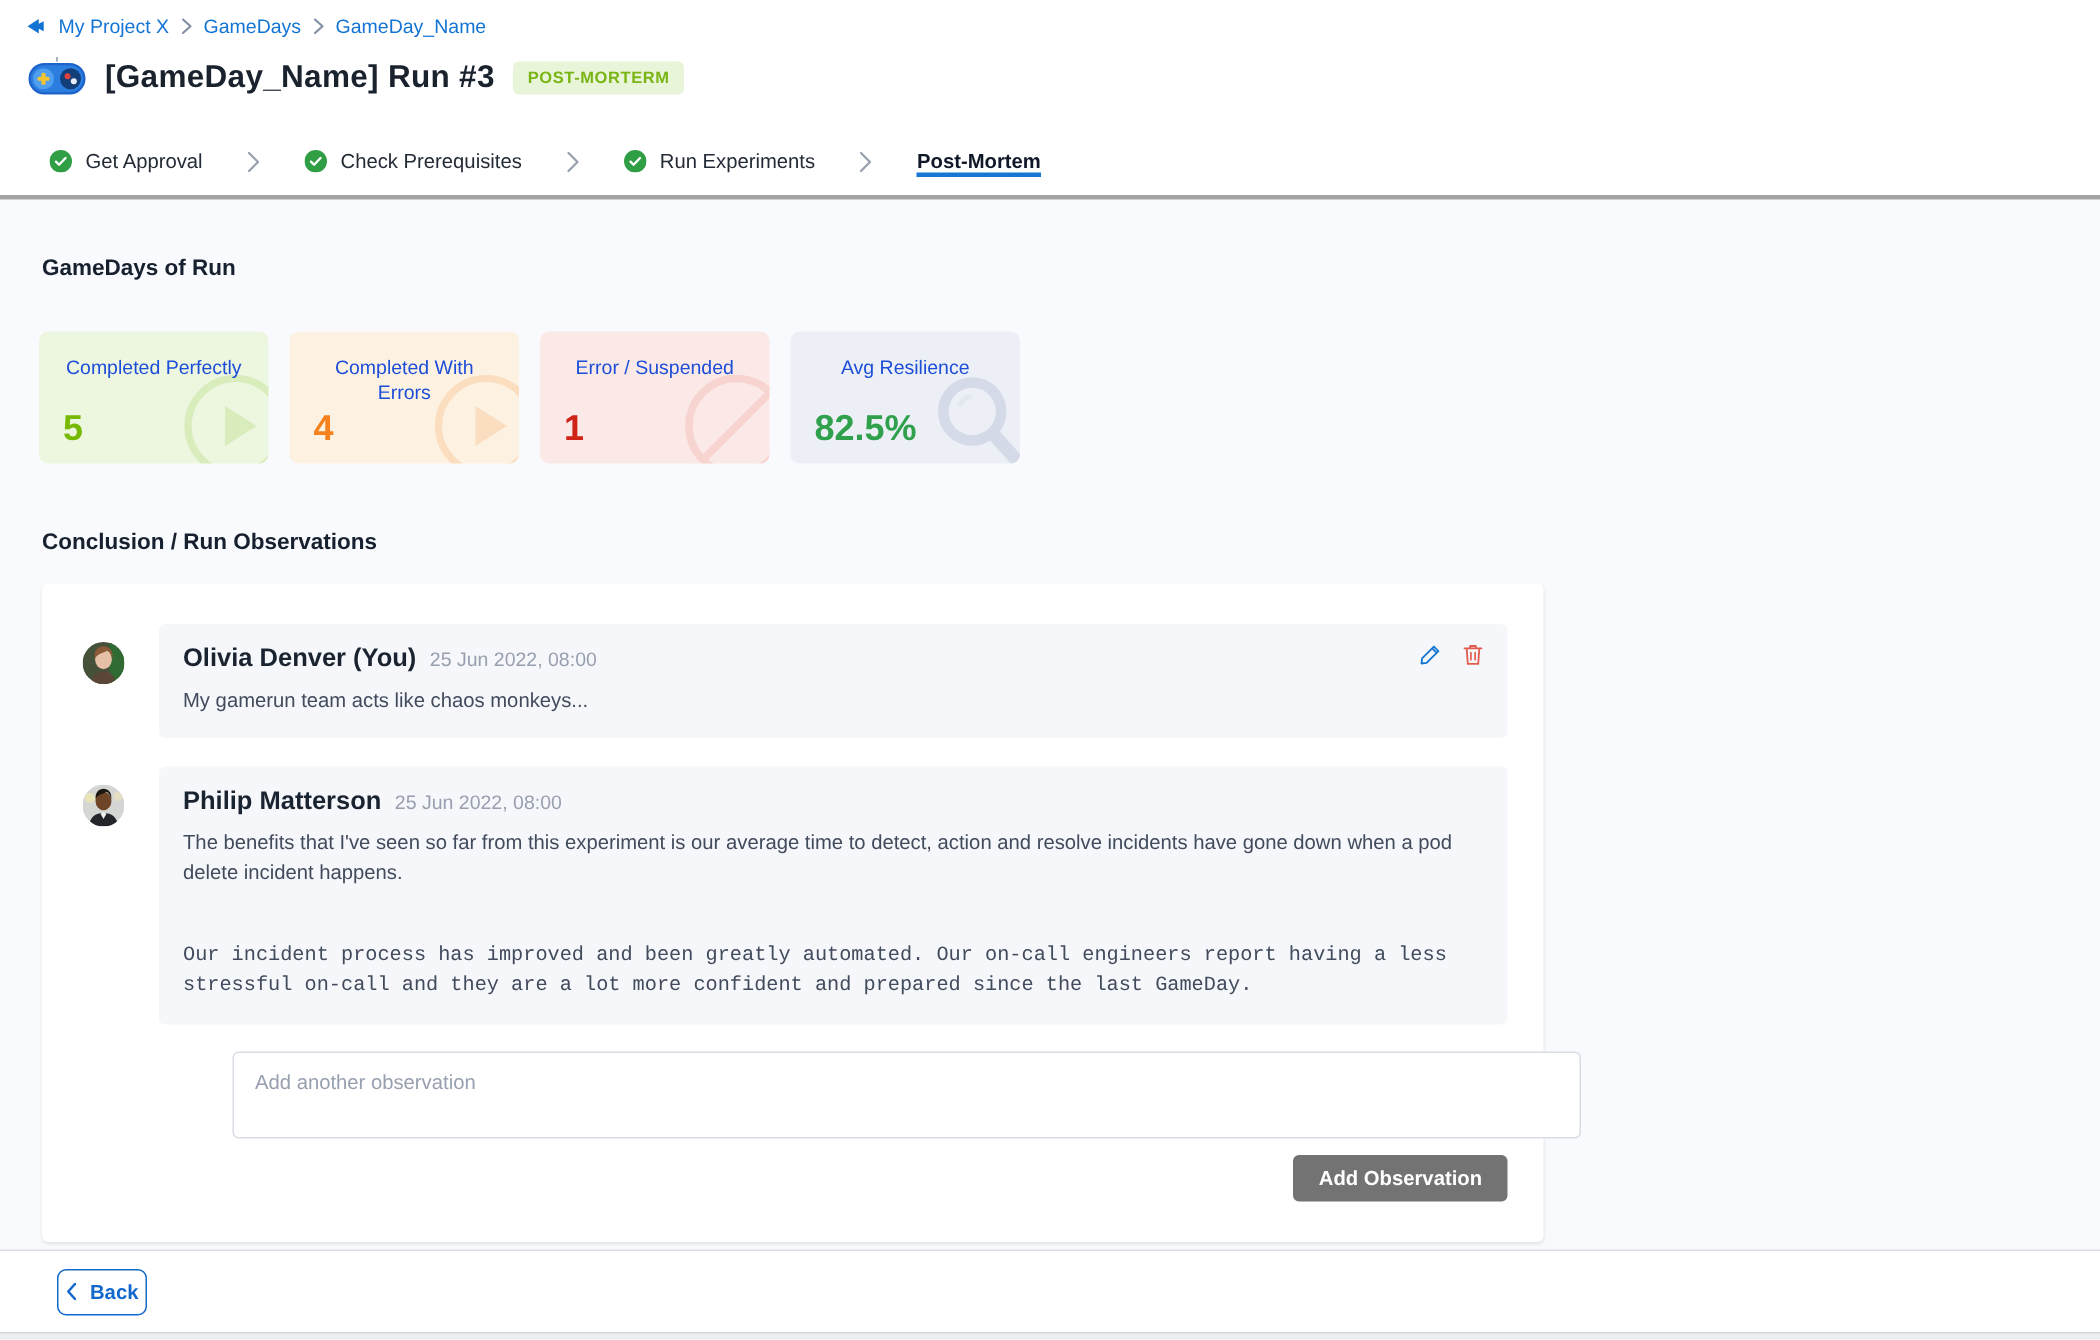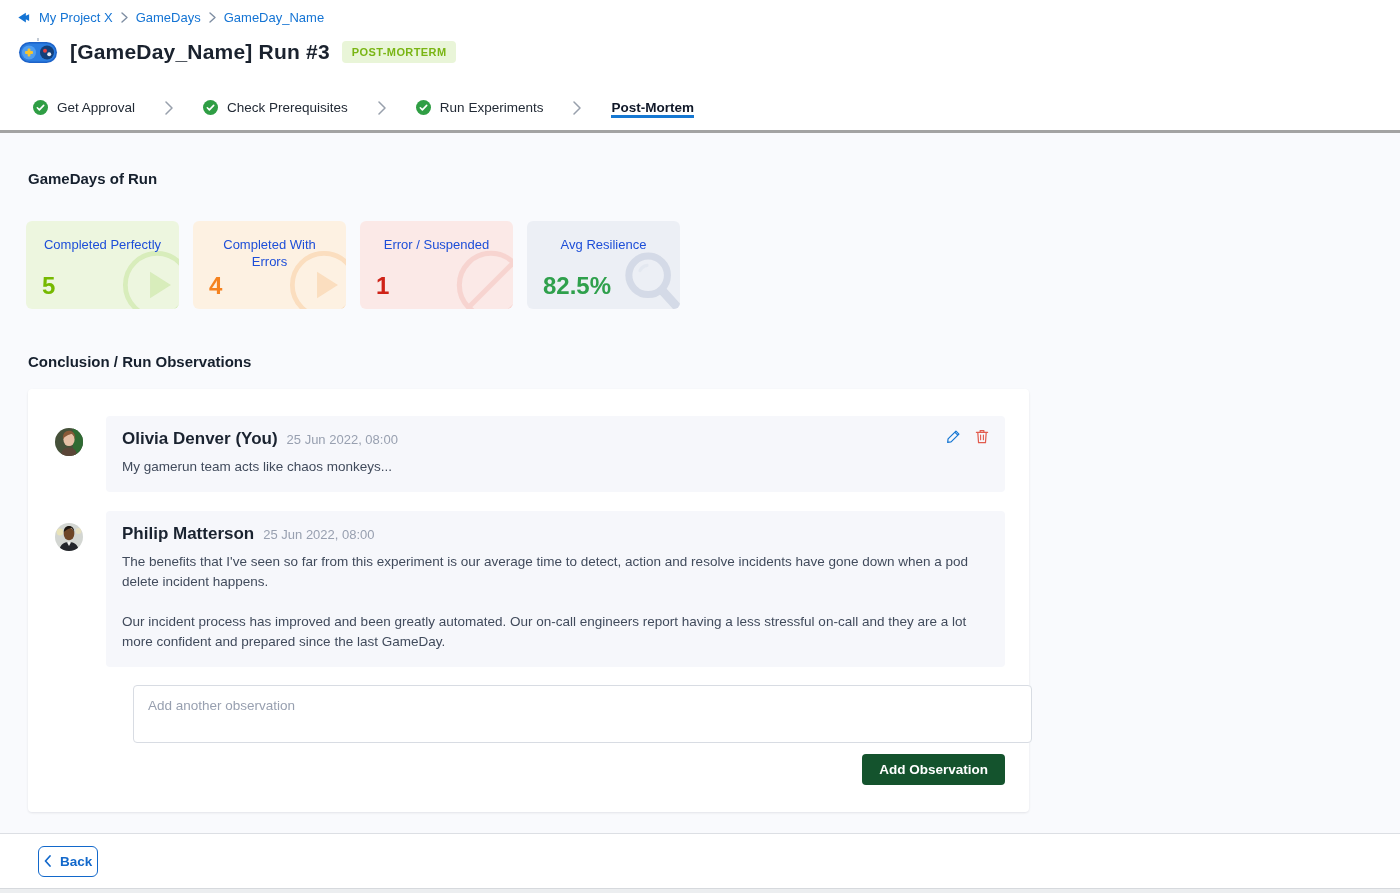--- a/index.html
+++ b/index.html
@@ -65,32 +65,32 @@
   .bubble {
     background: #f6f7fb; border-radius: 4px; flex: 1 1 auto; margin-left: 23px;
     padding: 13px 16px 15px 16px;
   }
   .bubble-head { display: flex; align-items: baseline; }
   .author { font-size: 17px; font-weight: 700; color: #1a2330; }
   .timestamp { font-size: 13px; color: #98a0b0; margin-left: 9px; }
   .bubble-actions { margin-left: auto; display: flex; align-items: center; gap: 14px; }
   .icon-btn { cursor: pointer; display: flex; align-items: center; background: none; border: none; padding: 0; }
   .bubble-text { font-size: 13.5px; color: #414b5c; line-height: 20px; margin-top: 8px; }
-  .bubble-text p + p { margin-top: 20px; }
+  .bubble-text p + p { margin-top: 36px; font-family: Liberation Mono, monospace; }
 
   .obs-input {
-    display: block; width: 899px; height: 58px; margin-left: 78px; margin-top: 18px;
+    display: block; width: 899px; height: 58px; margin-left: 100px; margin-top: 18px;
     border: 1px solid #d8dce3; border-radius: 4px; resize: none;
     font-family: "Liberation Sans", sans-serif; font-size: 13.5px; color: #3c4557;
     padding: 12px 14px; outline: none;
   }
   .obs-input::placeholder { color: #98a0b0; }
   .obs-actions { display: flex; justify-content: flex-end; margin-top: 11px; }
   .add-obs-btn {
-    background: #14532d; color: #fff; border: none; border-radius: 4px;
+    background: #737373; color: #fff; border: none; border-radius: 4px;
     font-family: "Liberation Sans", sans-serif; font-size: 13.5px; font-weight: 700;
     padding: 8px 17px; cursor: pointer;
   }
 
   
   .footer {
     background: #fff; border-top: 1px solid #dcdfe4; height: 55px; flex: 0 0 auto;
     display: flex; align-items: center; padding-left: 38px; gap: 23px;
   }
   .bottom-strip { height: 5px; background: #eceef0; border-top: 1px solid #d6d9dd; flex: 0 0 auto; }

